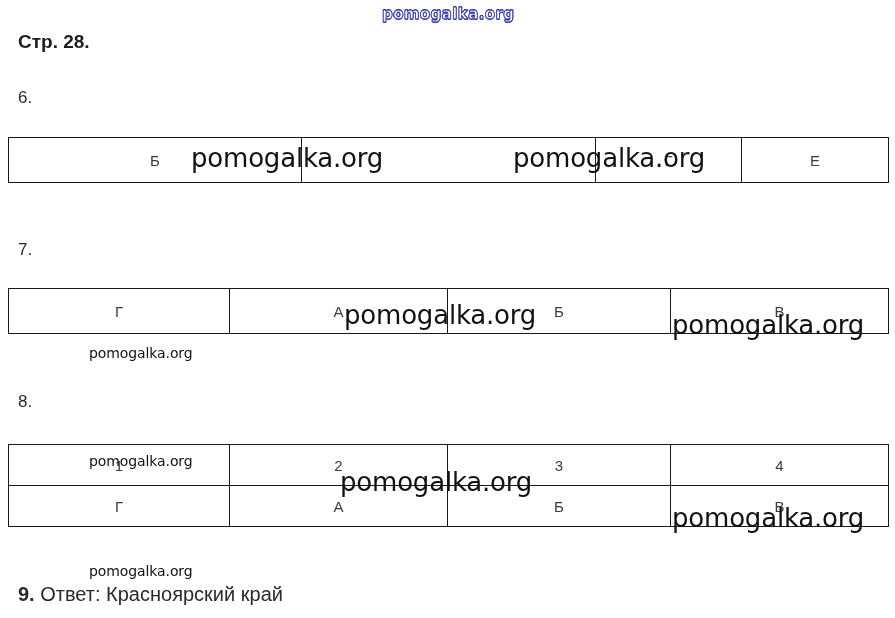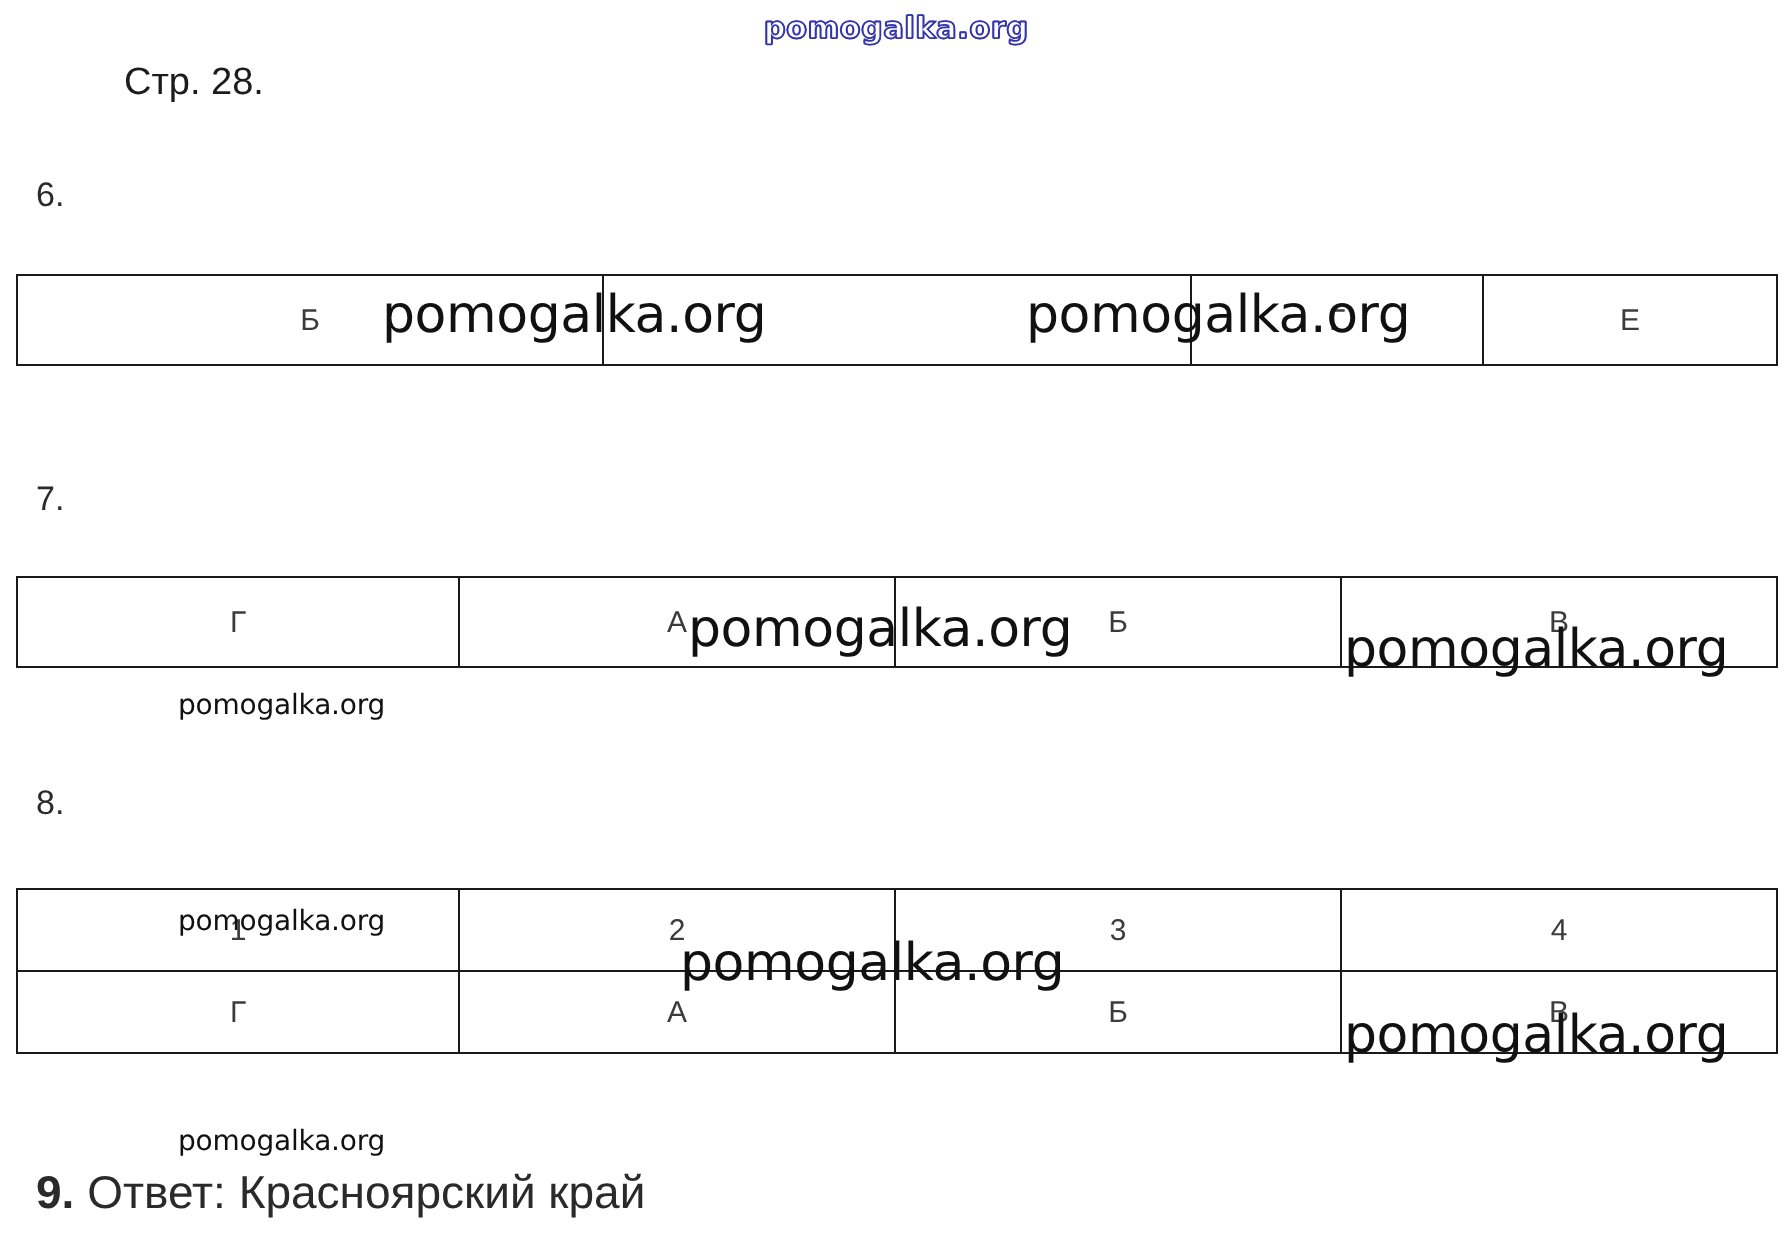--- a/index.html
+++ b/index.html
@@ -32,38 +32,37 @@
       -0.6px 0 #3a3ab0, 0.6px 0 #3a3ab0,
       0 -0.6px #3a3ab0, 0 0.6px #3a3ab0;
     white-space: nowrap;
   }
 
   
   #page-heading {
     left: 18px;
     top: 31px;
     font-size: 19px;
-    font-weight: normal;
+    font-weight: bold;
     color: #1c1c1c;
     white-space: nowrap;
-    margin-left: 44px;
   }
   .q-label {
     font-size: 17px;
     color: #2a2a2a;
     white-space: nowrap;
   }
   #q6-label { left: 18px; top: 88px; }
   #q7-label { left: 18px; top: 240px; }
   #q8-label { left: 18px; top: 392px; }
 
   #q9-line {
     left: 18px;
     top: 583px;
-    font-size: 23px;
+    font-size: 20px;
     color: #2a2a2a;
     white-space: nowrap;
   }
   #q9-line .q9-num { font-weight: bold; }
 
   
   .tbl {
     position: absolute;
     border-collapse: collapse;
     table-layout: fixed;

